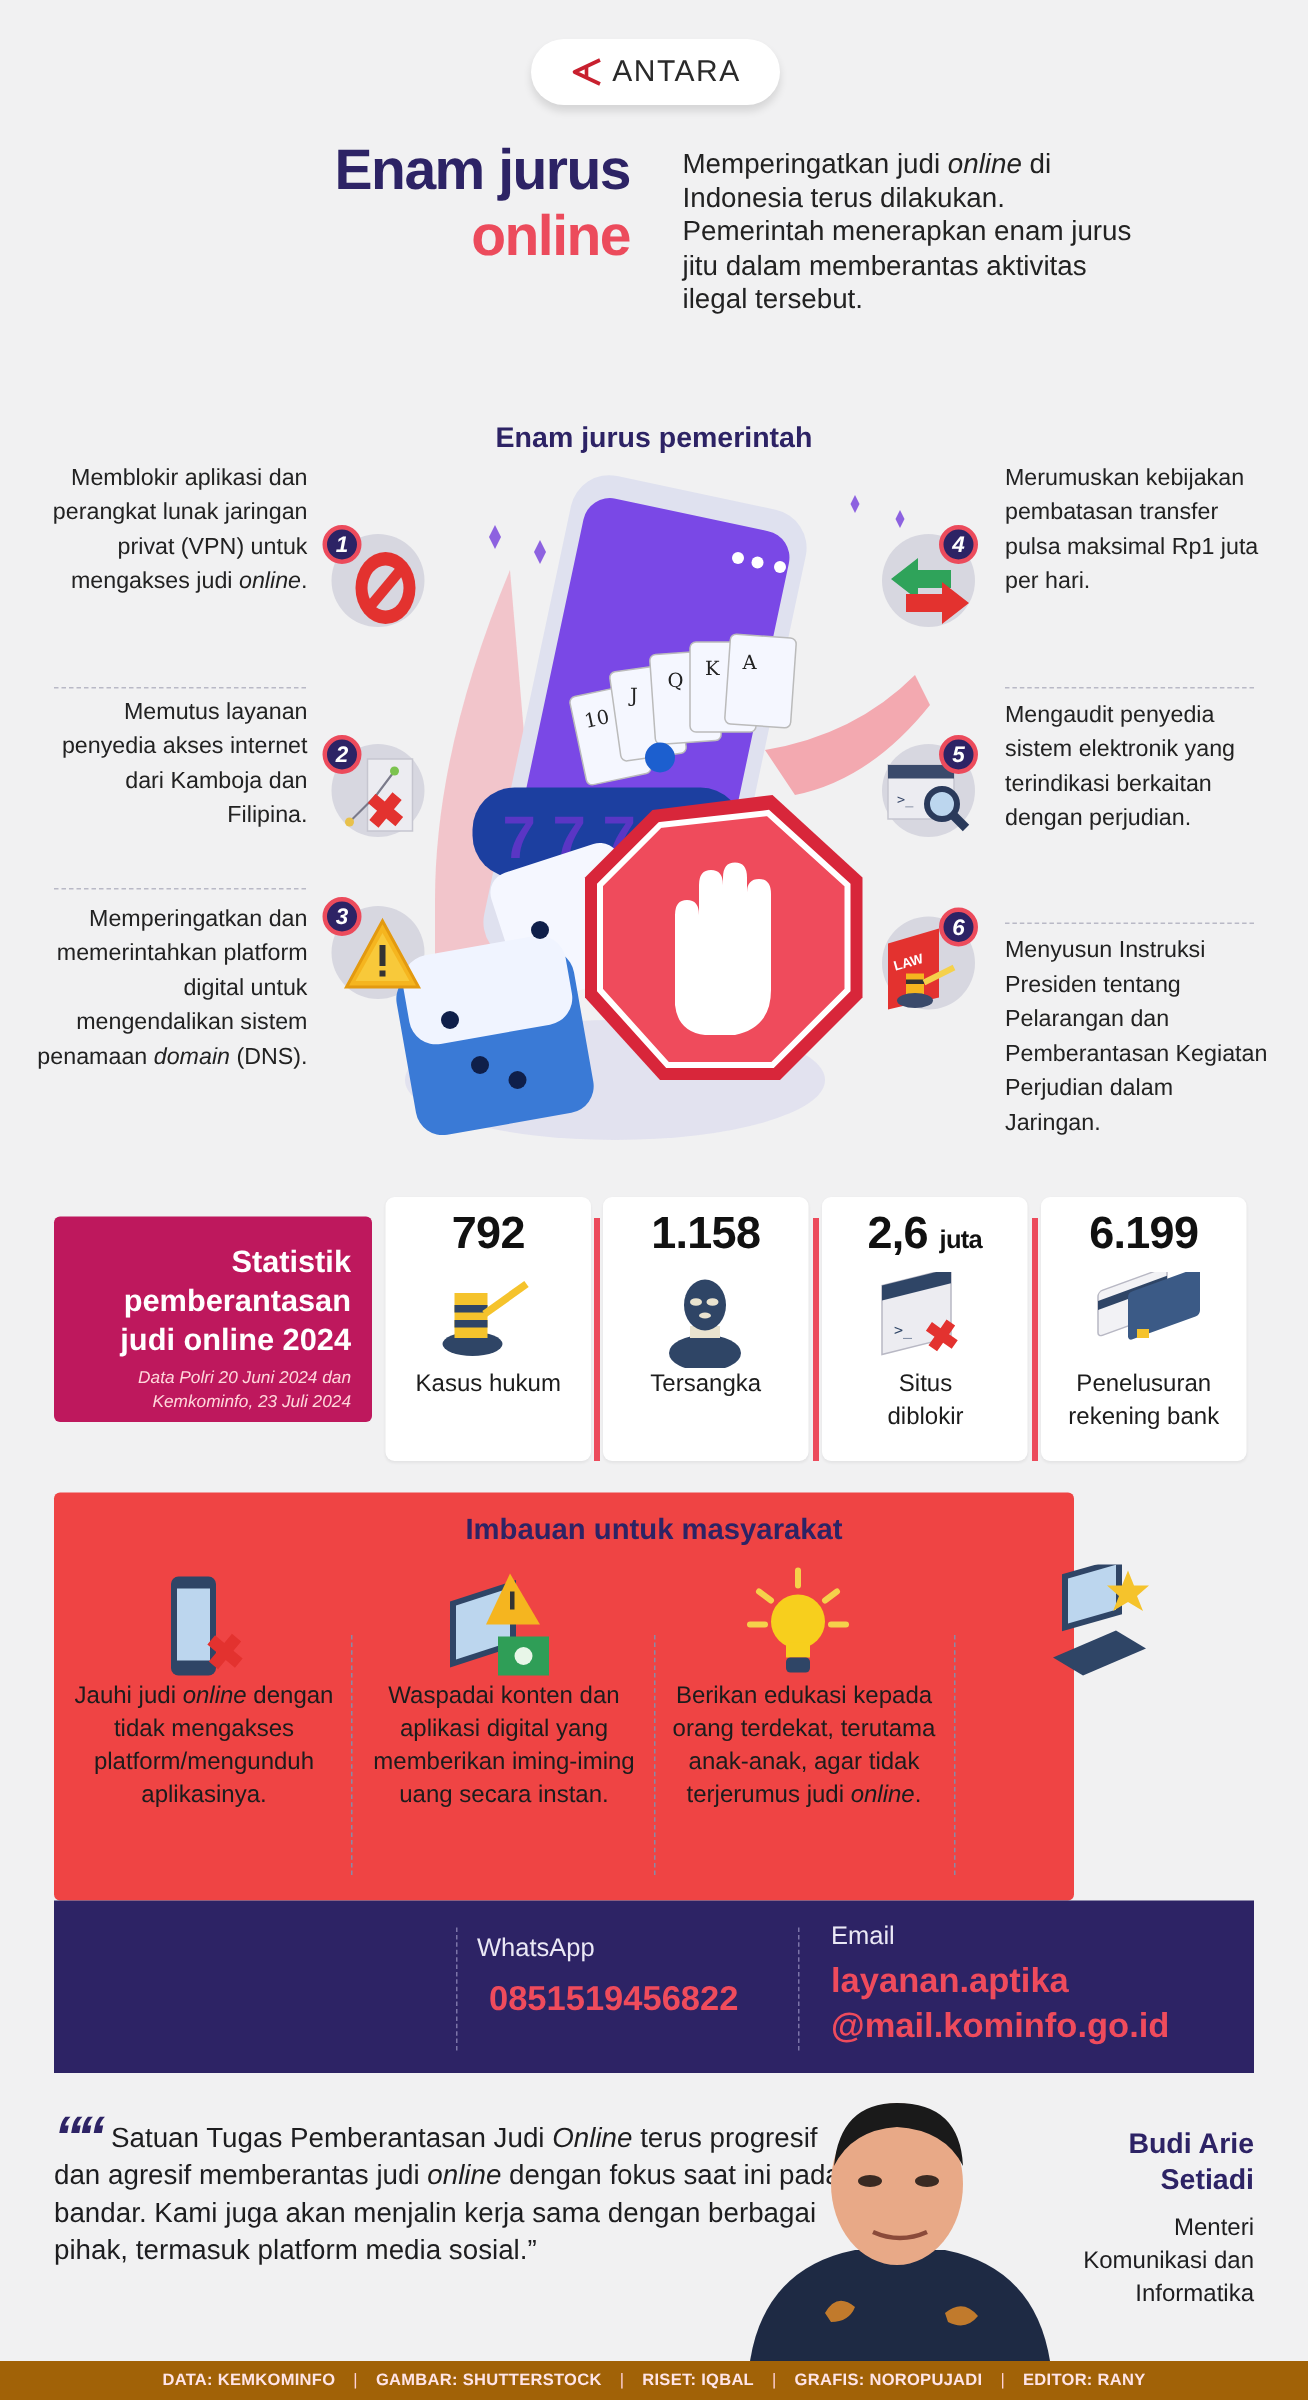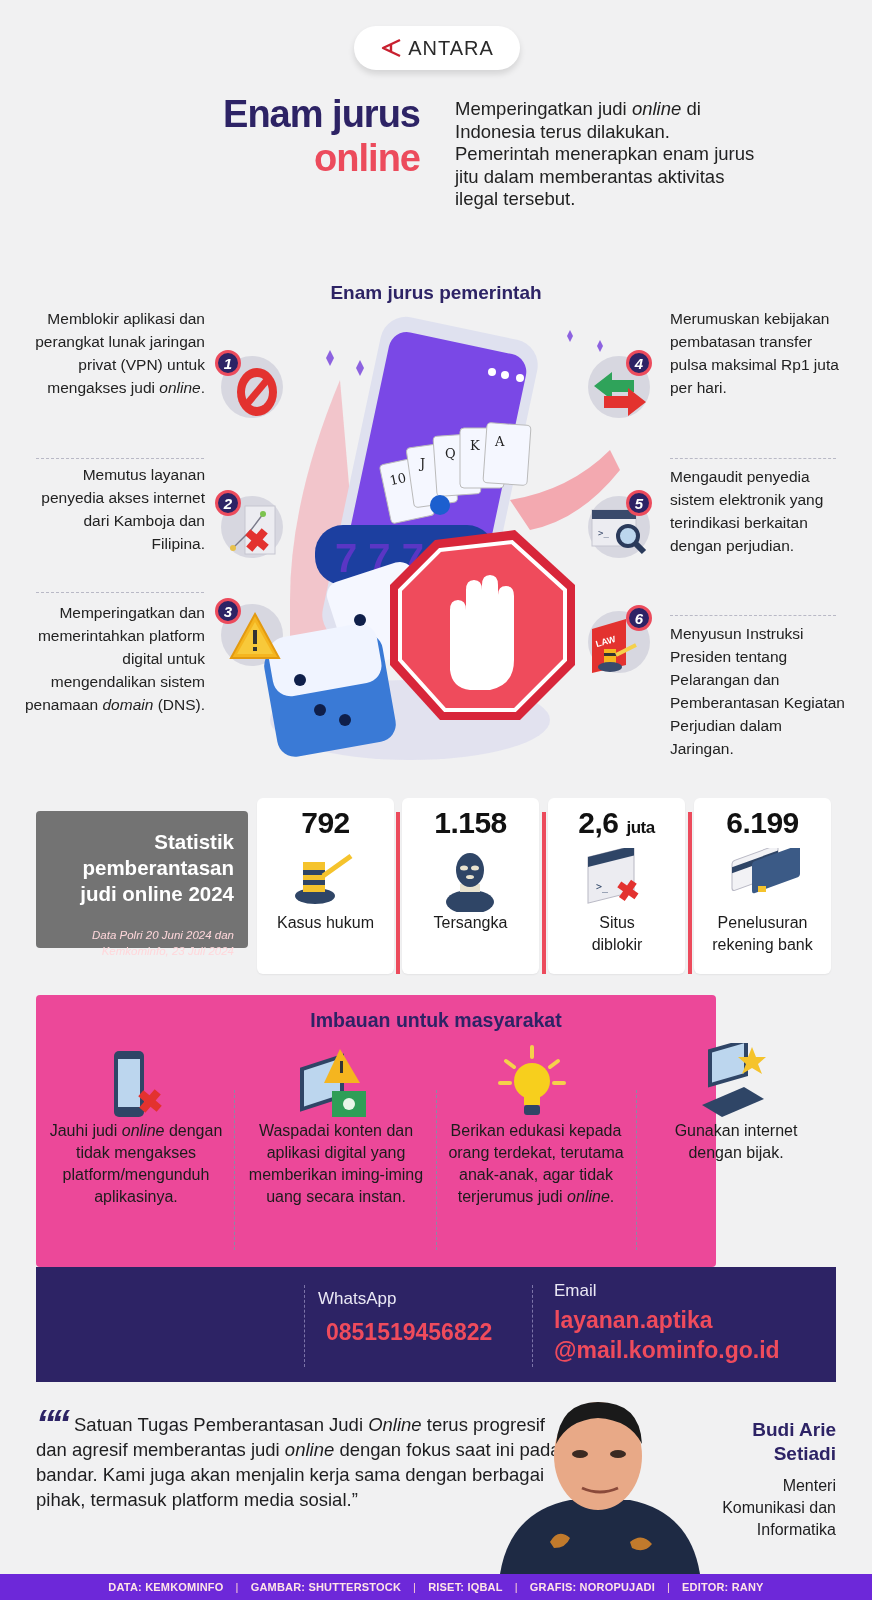--- a/index.html
+++ b/index.html
@@ -19,48 +19,48 @@
   .step { position: absolute; font-size: 15.5px; line-height: 23px; color: #222; }
   .dash { position: absolute; border-top: 1px dashed #b9b9c6; }
 
   .step-icon { position: absolute; width: 70px; height: 70px; }
   .step-icon .bg { position: absolute; left: 6px; top: 6px; width: 62px; height: 62px; border-radius: 50%; background: #d7d7e0; }
   .step-icon .num { position: absolute; left: 0; top: 0; width: 26px; height: 26px; border-radius: 50%; background: #2d2365; border: 3px solid #ec4b5c; color: #fff; font-weight: 900; font-style: italic; font-size: 15px; display: flex; align-items: center; justify-content: center; z-index: 2; }
   .step-icon svg { position: absolute; left: 8px; top: 10px; z-index: 1; }
 
   .center-illus { position: absolute; left: 230px; top: 300px; width: 400px; height: 470px; }
 
-  .stats-label { position: absolute; left: 36px; top: 811px; width: 212px; height: 137px; background: #737373; border-radius: 4px; color: #fff; text-align: right; padding: 18px 14px 0 26px; }
+  .stats-label { position: absolute; left: 36px; top: 811px; width: 212px; height: 137px; background: #be185d; border-radius: 4px; color: #fff; text-align: right; padding: 18px 14px 0 26px; }
   .stats-label .h { font-weight: 700; font-size: 20.5px; line-height: 26px; }
-  .stats-label .s { font-style: italic; font-size: 11.5px; line-height: 16px; color: #ffd7db; margin-top: 20px; }
+  .stats-label .s { font-style: italic; font-size: 11.5px; line-height: 16px; color: #ffd7db; margin-top: 4px; }
 
   .stat-card { position: absolute; top: 798px; width: 137px; height: 176px; background: #fff; border-radius: 6px; text-align: center; box-shadow: 0 1px 2px rgba(0,0,0,0.06); }
   .stat-card .val { font-weight: 900; font-size: 30px; margin-top: 8px; color: #111; letter-spacing: -0.5px; }
   .stat-card .val small { font-size: 17px; font-weight: 700; }
   .stat-card .lbl { position: absolute; left: 0; width: 100%; top: 114px; font-size: 16px; line-height: 22px; color: #1c1c1c; }
   .stat-card svg { position: absolute; left: 36px; top: 50px; }
   .stat-divider { position: absolute; top: 812px; width: 4px; height: 162px; background: #ec4b5c; }
 
-  .imbauan { position: absolute; left: 36px; top: 995px; width: 680px; height: 272px; background: #ec4899; border-radius: 4px; }
+  .imbauan { position: absolute; left: 36px; top: 995px; width: 680px; height: 272px; background: #ef4444; border-radius: 4px; }
   .imb-item { position: absolute; top: 125px; text-align: center; font-size: 16px; line-height: 22px; color: #1c1c1c; }
   .imb-sep { position: absolute; top: 95px; height: 160px; border-left: 1px dashed #8a8aa6; }
 
   .report { position: absolute; left: 36px; top: 1267px; width: 800px; height: 115px; background: #2d2365; color: #fff; }
   .rep-left { position: absolute; left: 30px; top: 22px; width: 222px; text-align: right; font-size: 16px; line-height: 22px; color: #e8e6f4; }
   .rep-sep { position: absolute; top: 18px; height: 82px; border-left: 1px dashed #7c74a8; }
   .rep-lbl { position: absolute; font-size: 17px; color: #eae8f5; }
   .rep-val { position: absolute; font-weight: 700; color: #ef4b5c; font-size: 23px; }
 
   .quote { position: absolute; left: 36px; top: 1412px; width: 530px; font-size: 18.5px; line-height: 25px; color: #1d1d1f; }
   .quote-mark { display: inline-block; font-weight: 900; font-style: italic; color: #2d2365; font-size: 38px; line-height: 20px; vertical-align: -6px; margin-right: 8px; letter-spacing: -4px; }
   .person-name { position: absolute; right: 36px; top: 1418px; text-align: right; font-weight: 700; color: #2d2365; font-size: 19px; line-height: 24px; }
   .person-role { position: absolute; right: 36px; top: 1475px; text-align: right; font-size: 16px; line-height: 22px; color: #1d1d1f; }
   .portrait { position: absolute; left: 490px; top: 1392px; width: 220px; height: 182px; }
 
-  .footer { position: absolute; left: 0; top: 1574px; width: 872px; height: 26px; background: #6d28d9; color: #ffe4e7; font-size: 11px; font-weight: 700; display: flex; align-items: center; justify-content: center; gap: 12px; letter-spacing: 0.2px; }
+  .footer { position: absolute; left: 0; top: 1574px; width: 872px; height: 26px; background: #a16207; color: #ffe4e7; font-size: 11px; font-weight: 700; display: flex; align-items: center; justify-content: center; gap: 12px; letter-spacing: 0.2px; }
   .footer .pipe { color: #ffd0d5; font-weight: 400; }
   em { font-style: italic; }
 </style>
 </head>
 <body>
 
 <div class="logo-pill">
   <svg class="logo-mark" viewBox="0 0 22 20">
     <path d="M20 2 L3 10 L20 18 M11 6 L11 14" stroke="#c8202f" stroke-width="2.4" fill="none" stroke-linejoin="round"></path>
   </svg>
@@ -289,21 +289,20 @@
     </svg>
   <div class="imb-item" style="left:405px;width:190px;"><span>Berikan edukasi kepada orang terdekat, terutama anak-anak, agar tidak terjerumus judi </span><em>online</em><span>.</span></div>
   <div class="imb-sep" style="left:600px;"></div>
 
   <svg style="position:absolute;left:660px;top:48px;" width="80" height="80" viewBox="0 0 80 80">
       <rect x="12" y="10" width="40" height="38" fill="#2f4566" transform="skewY(-16)"></rect>
       <rect x="16" y="14" width="32" height="30" fill="#bcd6ee" transform="skewY(-16)"></rect>
       <path d="M6 62 L48 44 L68 56 L26 74Z" fill="#2f4566"></path>
       <path d="M56 4 L60 14 L70 14 L62 21 L66 31 L56 25 L46 31 L50 21 L42 14 L52 14Z" fill="#f5c32c"></path>
     </svg>
-  <div class="imb-item" style="left:610px;width:180px;"><span>Gunakan internet dengan bijak.</span></div>
 </div>
 
 <div class="report">
   <div class="rep-sep" style="left:268px;"></div>
   <div class="rep-lbl" style="left:282px;top:22px;">WhatsApp</div>
   <a class="rep-val" style="left:290px;top:52px;">085151945682​2</a>
   <div class="rep-sep" style="left:496px;"></div>
   <div class="rep-lbl" style="left:518px;top:14px;">Email</div>
   <a class="rep-val" style="left:518px;top:40px;">layanan.aptika</a>
   <a class="rep-val" style="left:518px;top:70px;">@mail.kominfo.go.id</a>

